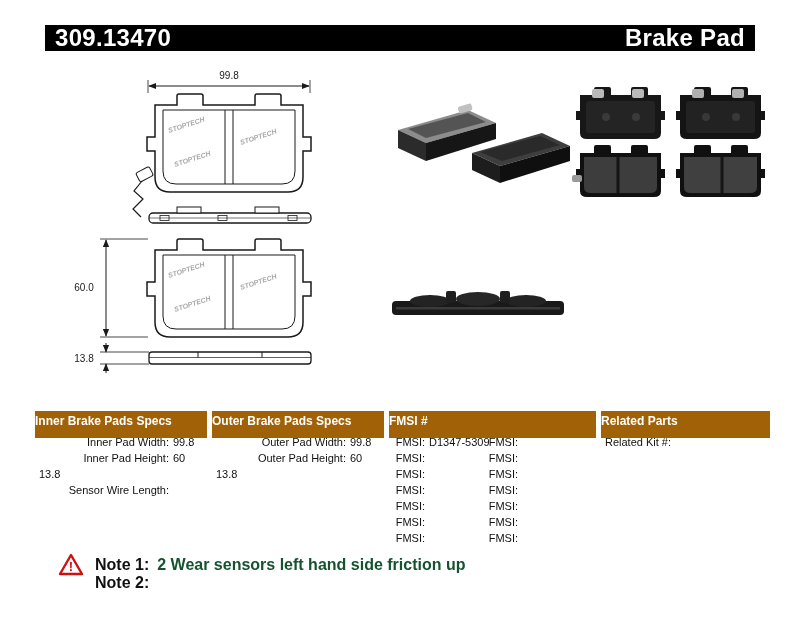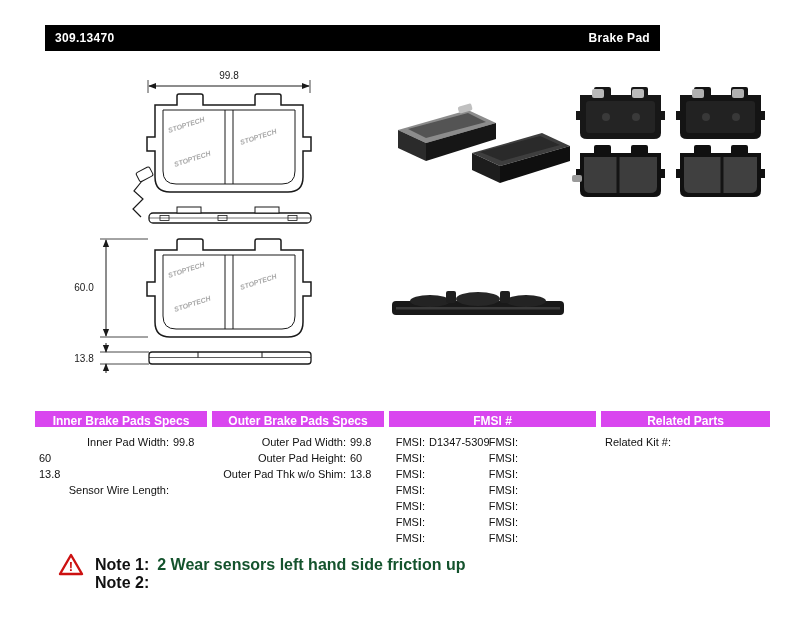--- a/index.html
+++ b/index.html
@@ -1,29 +1,29 @@
 <!DOCTYPE html>
 <html><head>
 <meta charset="utf-8">
 <style>
   * { margin:0; padding:0; box-sizing:border-box; }
   html,body { width:800px; height:619px; background:#fff; font-family:"Liberation Sans", sans-serif; }
   body { position:relative; overflow:hidden; color:#111; }
   .abs { position:absolute; }
 
   .topbar {
-    position:absolute; left:45px; top:25px; width:615px; height:26px;
+    position:absolute; left:45px; top:25px; width:710px; height:26px;
     background:#000; color:#fff; display:flex; justify-content:space-between;
-    align-items:center; padding:0 10px; font-weight:bold; font-size:12px;
+    align-items:center; padding:0 10px; font-weight:bold; font-size:24px;
     letter-spacing:.3px;
   }
 
   .tbl-header {
-    position:absolute; top:411px; height:16px; background:#d946ef; color:#fff;
-    font-weight:bold; font-size:12px; text-align:center; line-height:20px;
+    position:absolute; top:411px; height:27px; background:#a16207; color:#fff;
+    font-weight:bold; font-size:12px; text-align:left; line-height:20px;
   }
 
   .spec-rows { position:absolute; top:434px; }
   .spec-row { display:flex; height:16px; line-height:16px; font-size:11px; font-weight:normal; }
   .spec-label { flex:0 0 134px; text-align:right; white-space:nowrap; }
   .spec-value { margin-left:4px; white-space:nowrap; text-align:left; }
   .fmsi .spec-label { flex:0 0 36px; }
   .related .spec-label { flex:0 0 auto; text-align:left; }
 
   .note-line { display:flex; gap:8px; font-size:16px; font-weight:bold; white-space:nowrap; }
@@ -172,20 +172,21 @@
 <div class="tbl-header" style="left:601px;width:169px">Related Parts</div>
 
 <div class="spec-rows" style="left:35px;width:172px">
 
     <div class="spec-row">
       <span class="spec-label">Inner Pad Width:</span>
       <span class="spec-value">99.8</span>
     </div>
 
     <div class="spec-row">
+      <span class="spec-label">Inner Pad Height:</span>
       <span class="spec-value">60</span>
     </div>
 
     <div class="spec-row">
       <span class="spec-value">13.8</span>
     </div>
 
     <div class="spec-row">
       <span class="spec-label">Sensor Wire Length:</span>
       <span class="spec-value"></span>
@@ -198,21 +199,20 @@
       <span class="spec-label">Outer Pad Width:</span>
       <span class="spec-value">99.8</span>
     </div>
 
     <div class="spec-row">
       <span class="spec-label">Outer Pad Height:</span>
       <span class="spec-value">60</span>
     </div>
 
     <div class="spec-row">
-      <span class="spec-label">Outer Pad Thk w/o Shim:</span>
       <span class="spec-value">13.8</span>
     </div>
   </div>
 
 <div class="spec-rows fmsi" style="left:389px;width:104px">
 
     <div class="spec-row">
       <span class="spec-label">FMSI:</span>
       <span class="spec-value">D1347-5309</span>
     </div>

